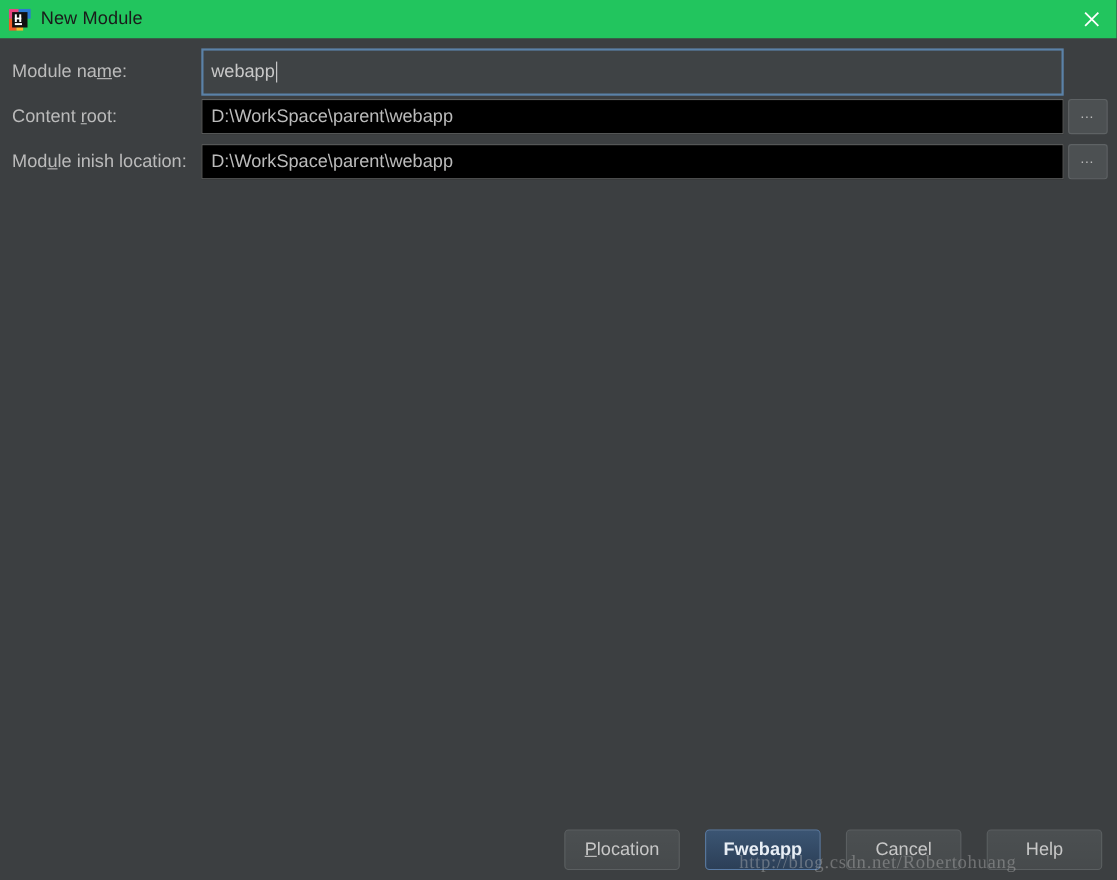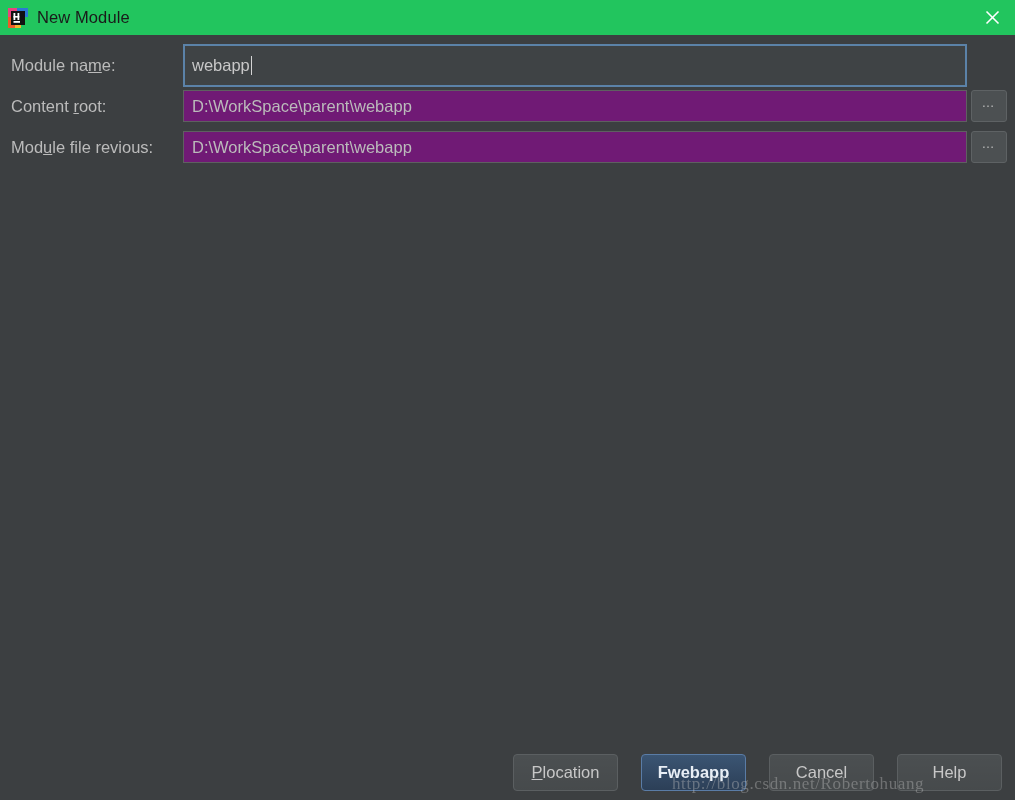--- a/index.html
+++ b/index.html
@@ -100,21 +100,21 @@
   }
   .row .label u {
     text-decoration: underline;
     text-underline-offset: 1px;
   }
 
   .field {
     flex: 1 1 auto;
     height: 32px;
     box-sizing: border-box;
-    background: #701a75;
+    background: #000000;
     border: 1px solid #5e6060;
     color: #bbbbbb;
     font-size: 16.5px;
     font-family: "Liberation Sans", sans-serif;
     padding: 4px 8px;
     display: flex;
     align-items: center;
     outline: none;
     border-radius: 0;
     overflow: hidden;
@@ -257,21 +257,21 @@
 
       <div class="row">
         <div class="label"><span>Content </span><u>r</u><span>oot:</span></div>
         <div class="field">D:\WorkSpace\parent\webapp</div>
         <div class="browse-btn">
             <span class="dots">…</span>
           </div>
       </div>
 
       <div class="row">
-        <div class="label"><span>Mod</span><u>u</u><span>le file revious:</span></div>
+        <div class="label"><span>Mod</span><u>u</u><span>le inish location:</span></div>
         <div class="field">D:\WorkSpace\parent\webapp</div>
         <div class="browse-btn">
             <span class="dots">…</span>
           </div>
       </div>
 
     </div>
 
     <div class="buttonbar">
       <div class="btn">

